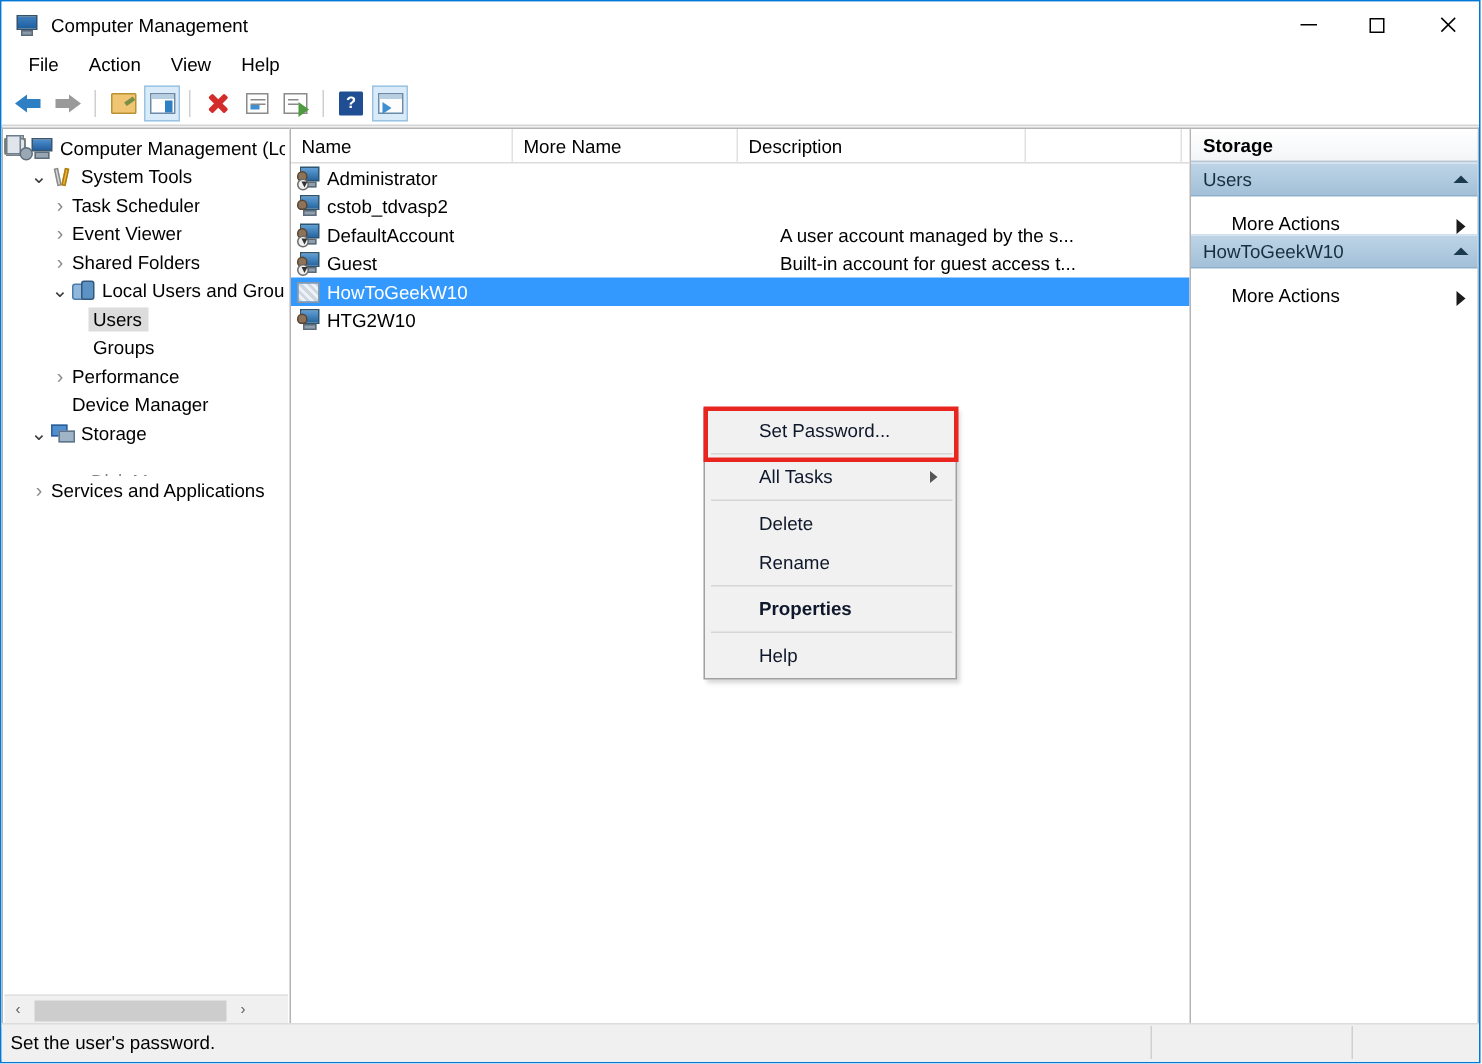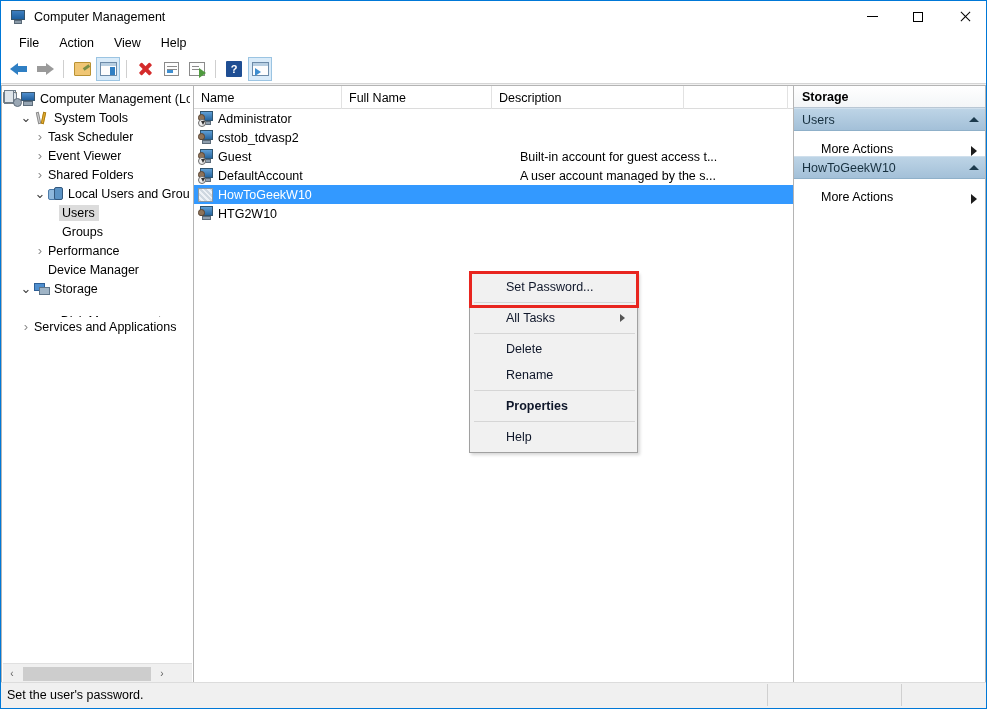--- a/index.html
+++ b/index.html
@@ -580,21 +580,21 @@
       <div id="tree-hscroll">
         <div class="sb-arrow">‹</div>
         <div id="tree-thumb"></div>
         <div class="sb-arrow">›</div>
       </div>
     </div>
 
     <div id="list-panel">
       <div id="col-header">
           <div class="col" style="width: 148px;">Name</div>
-          <div class="col" style="width: 150px;">Full Name</div>
+          <div class="col" style="width: 150px;">More Name</div>
           <div class="col" style="width: 192px;">Description</div>
           <div class="col" style="width: 104px;"></div>
         </div>
       <div id="rows">
           <div class="row">
             <span class="row-icon ic-user">
               <span class="u1"></span>
               <span class="u3"></span>
               <span class="u2"></span>
               <span class="badge"></span>
@@ -612,34 +612,34 @@
             <span class="cell-full"></span>
             <span class="cell-desc"></span>
           </div>
           <div class="row">
             <span class="row-icon ic-user">
               <span class="u1"></span>
               <span class="u3"></span>
               <span class="u2"></span>
               <span class="badge"></span>
             </span>
-            <span class="cell-name">Guest</span>
+            <span class="cell-name">DefaultAccount</span>
             <span class="cell-full"></span>
-            <span class="cell-desc">Built-in account for guest access t...</span>
+            <span class="cell-desc">A user account managed by the s...</span>
           </div>
           <div class="row">
             <span class="row-icon ic-user">
               <span class="u1"></span>
               <span class="u3"></span>
               <span class="u2"></span>
               <span class="badge"></span>
             </span>
-            <span class="cell-name">DefaultAccount</span>
+            <span class="cell-name">Guest</span>
             <span class="cell-full"></span>
-            <span class="cell-desc">A user account managed by the s...</span>
+            <span class="cell-desc">Built-in account for guest access t...</span>
           </div>
           <div class="row sel">
             <span class="row-icon ic-user-active">
               <span class="u4"></span>
             </span>
             <span class="cell-name">HowToGeekW10</span>
             <span class="cell-full"></span>
             <span class="cell-desc"></span>
           </div>
           <div class="row">

